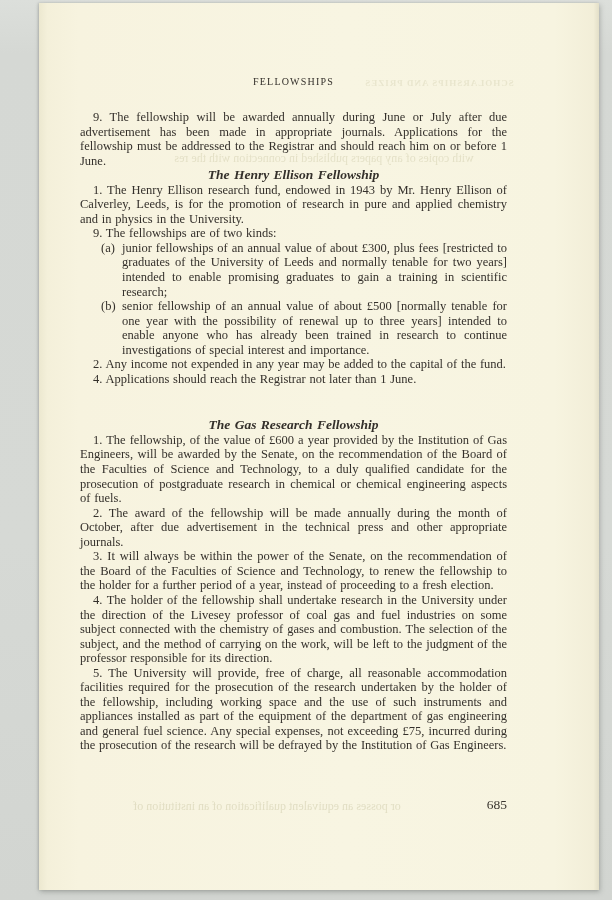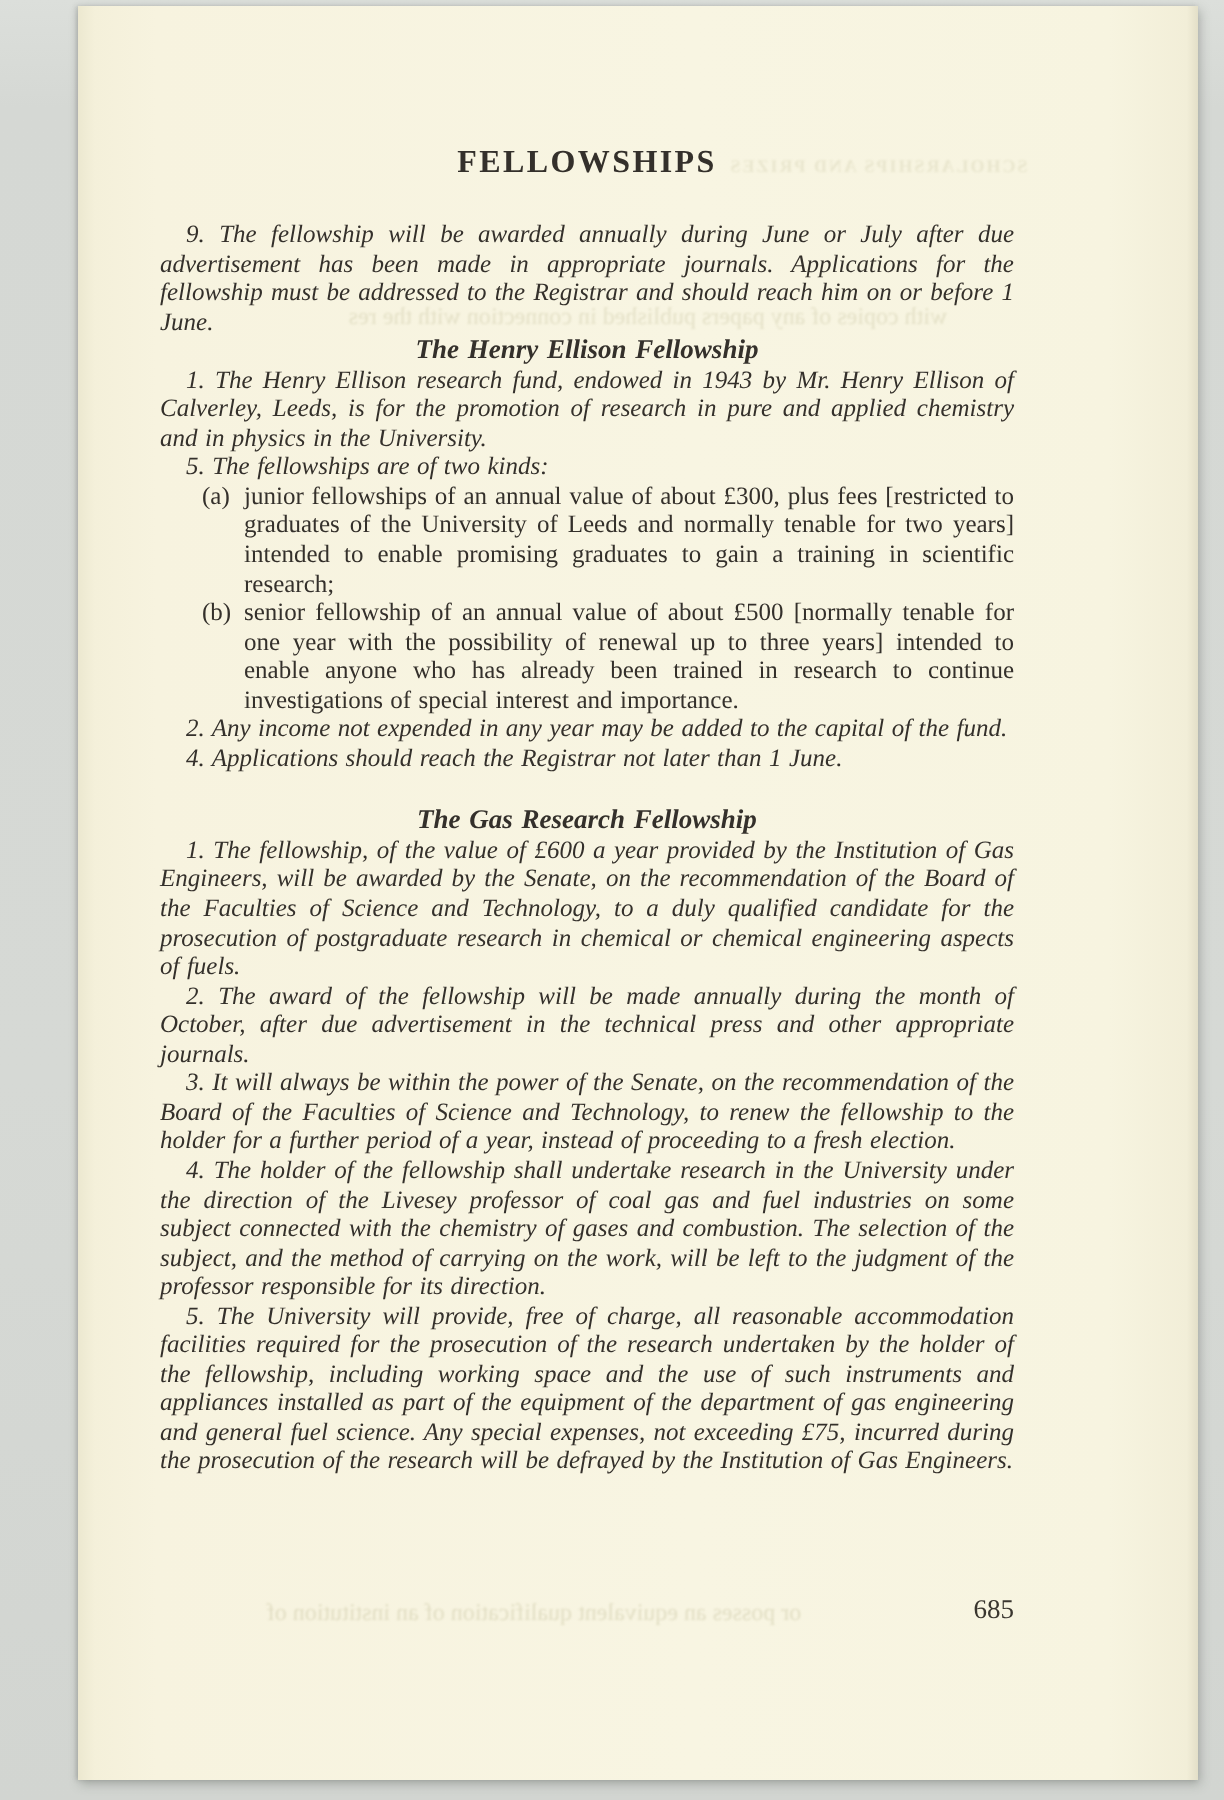--- a/index.html
+++ b/index.html
@@ -29,38 +29,38 @@
     width: 427px;
     color: #34302b;
     font-size: 12.5px;
     line-height: 14.55px;
     text-align: justify;
     word-spacing: 0.6px;
   }
   .running-head {
     margin-top: 71px;
     text-align: center;
-    font-weight: bold;
-    font-size: 16px;
+    font-weight: normal;
+    font-size: 10px;
     letter-spacing: 1.2px;
     line-height: 15px;
     word-spacing: 0;
   }
-  .para { margin: 0; text-indent: 13px; font-style: italic; }
+  .para { margin: 0; text-indent: 13px; }
   .para.first { margin-top: 21px; }
   .section-title {
     margin: 0;
     font-weight: bold;
     font-style: italic;
     font-size: 13.5px;
     line-height: 14.55px;
     text-align: center;
     word-spacing: 1px;
   }
-  .section-title.spaced-before { margin-top: 17px; }
+  .section-title.spaced-before { margin-top: 32px; }
   .list-item {
     position: relative;
     margin: 0;
     padding-left: 42px;
   }
   .list-marker {
     position: absolute;
     left: 21px;
     top: 0;
   }
@@ -122,21 +122,21 @@
 
     <div class="content">
 
       <div class="running-head">FELLOWSHIPS</div>
 
       <p class="para first">9. The fellowship will be awarded annually during June or July after due advertisement has been made in appropriate journals. Applications for the fellowship must be addressed to the Registrar and should reach him on or before 1 June.</p>
 
       <h2 class="section-title">The Henry Ellison Fellowship</h2>
 
       <p class="para">1. The Henry Ellison research fund, endowed in 1943 by Mr. Henry Ellison of Calverley, Leeds, is for the promotion of research in pure and applied chemistry and in physics in the University.</p>
-      <p class="para">5. The fellowships are of two kinds:</p>
+      <p class="para">9. The fellowships are of two kinds:</p>
 
       <div class="list-item">
         <span class="list-marker">(a)</span><span>junior fellowships of an annual value of about £300, plus fees [restricted to graduates of the University of Leeds and normally tenable for two years] intended to enable promising graduates to gain a training in scientific research;</span>
       </div>
       <div class="list-item">
         <span class="list-marker">(b)</span><span>senior fellowship of an annual value of about £500 [normally tenable for one year with the possibility of renewal up to three years] intended to enable anyone who has already been trained in research to continue investigations of special interest and importance.</span>
       </div>
 
       <p class="para">2. Any income not expended in any year may be added to the capital of the fund.</p>
       <p class="para">4. Applications should reach the Registrar not later than 1 June.</p>

